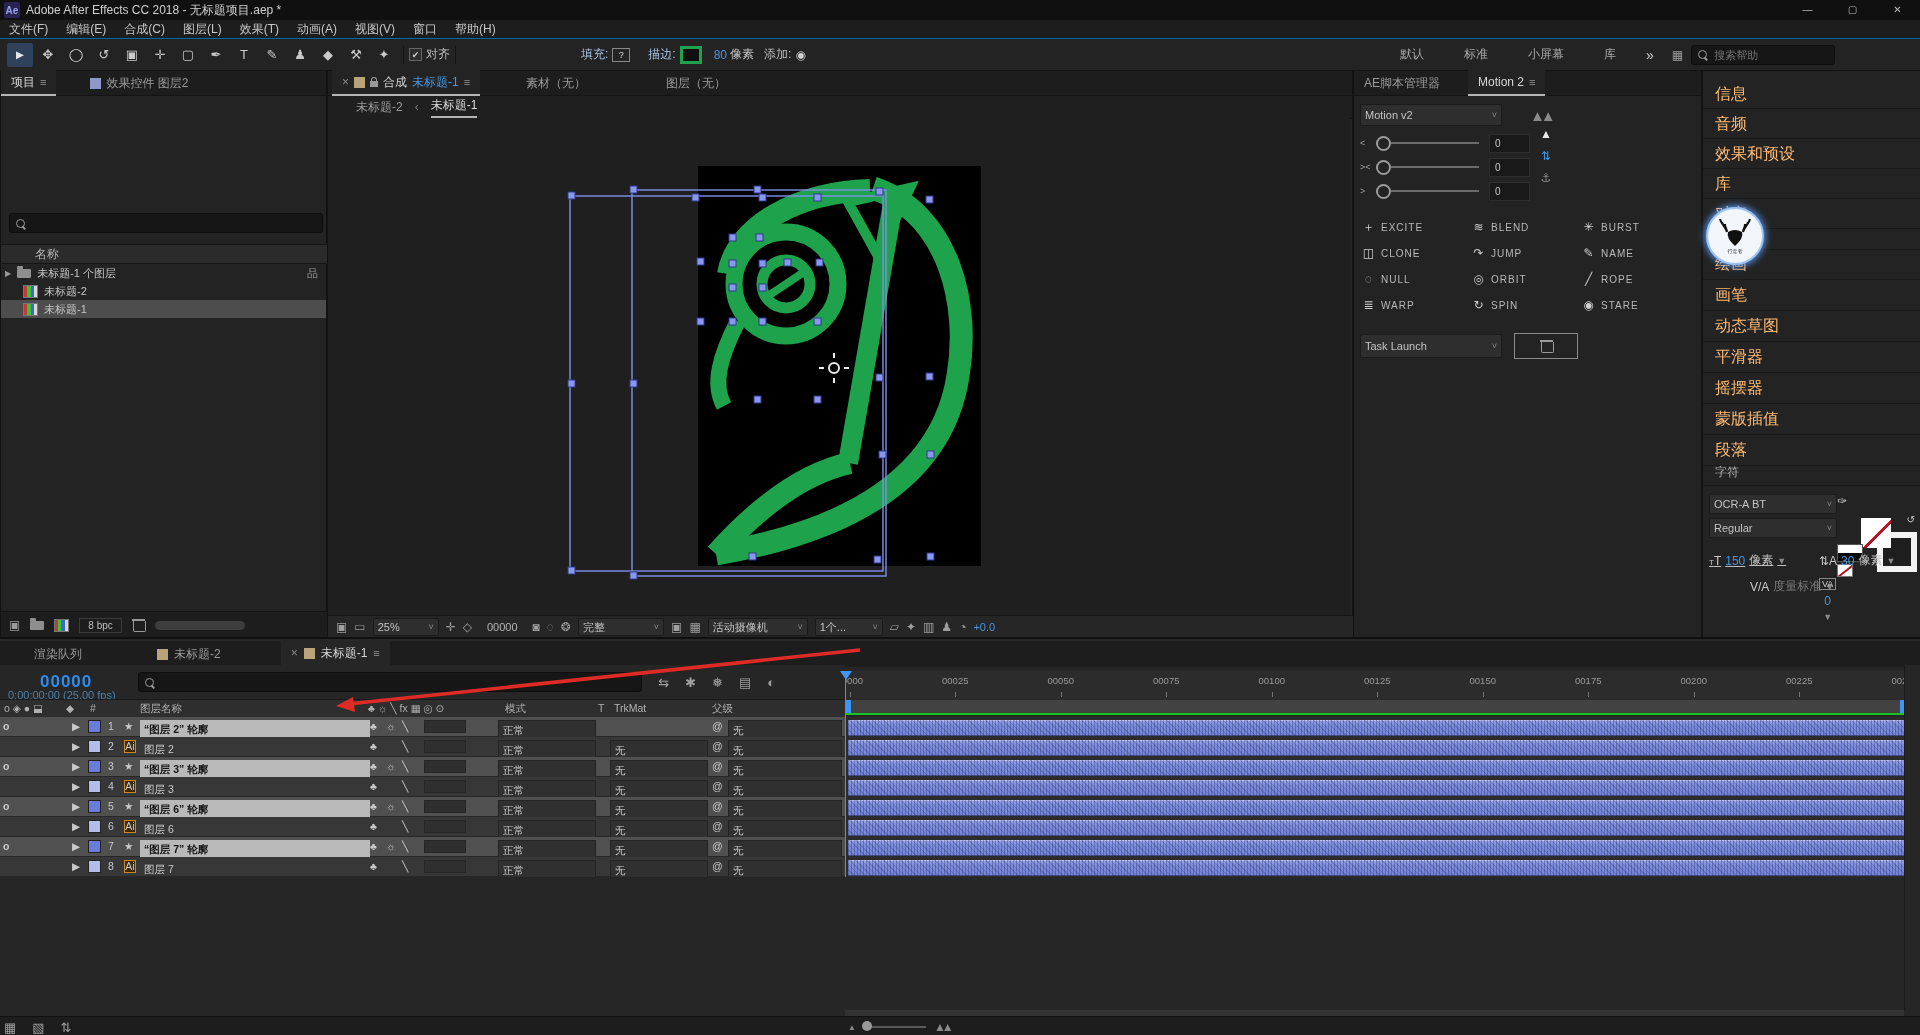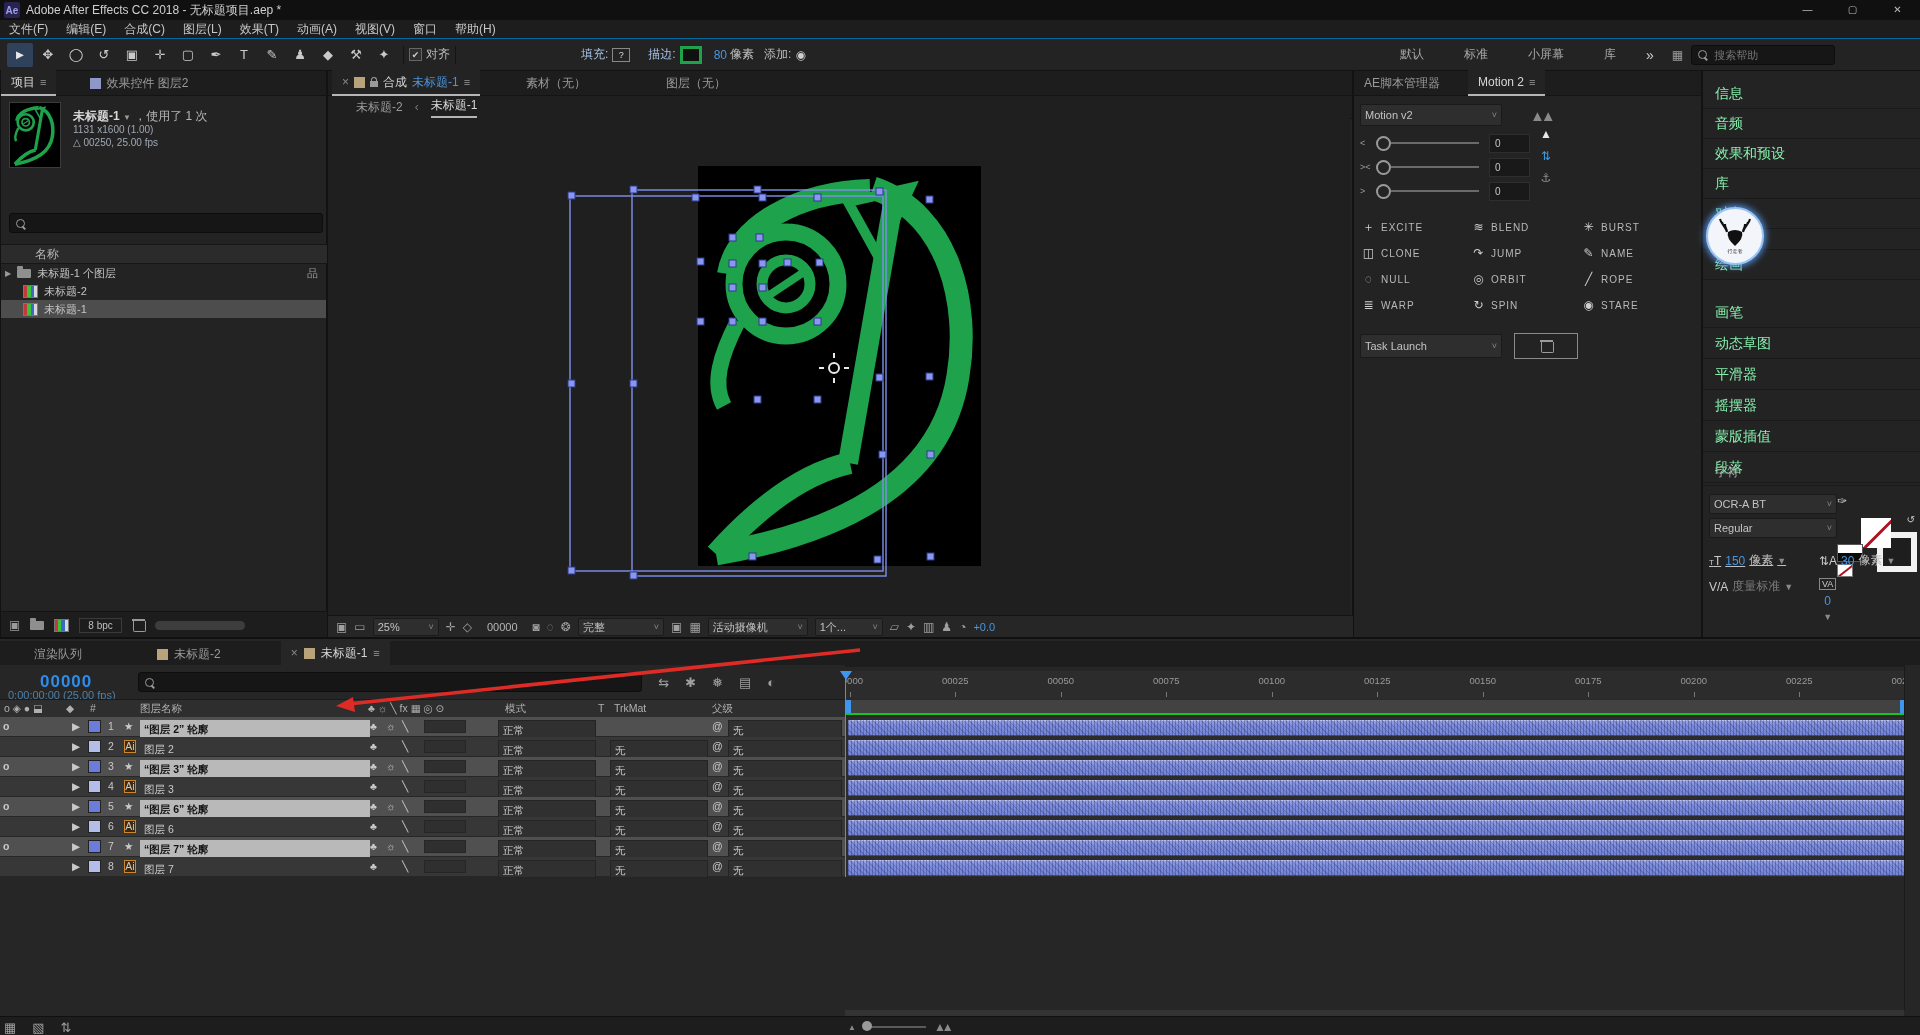--- a/index.html
+++ b/index.html
@@ -69,21 +69,21 @@
   #motion{left:1353px;top:70px;width:347px;height:567px;}
   #motion .mrow{position:absolute;display:flex;align-items:center;}
   .knob{width:11px;height:11px;border:2px solid #9a9a9a;border-radius:50%;}
   .track{height:2px;background:#6a6a6a;}
   .valbox{width:34px;height:17px;background:#191919;border:1px solid #2e2e2e;color:#c5c5c5;font-size:10px;display:flex;align-items:center;padding-left:5px;}
   .mbtn{position:absolute;width:100px;height:20px;display:flex;align-items:center;gap:5px;color:#b9b9b9;font-size:10px;letter-spacing:1px;}
   .mbtn .mi{color:#cfcfcf;font-size:12px;width:14px;text-align:center;}
   .mtn{color:#8a8a8a;font-size:15px;letter-spacing:-4px;}
   
   #dock{left:1702px;top:70px;width:218px;height:567px;}
-  .dockrow{height:29px;line-height:29px;padding-left:12px;color:#86efac;font-size:14px;border-bottom:1px solid #1a1a1a;}
+  .dockrow{height:29px;line-height:29px;padding-left:12px;color:#fdba74;font-size:16px;border-bottom:1px solid #1a1a1a;}
   #badge{position:absolute;left:3px;top:136px;width:54px;height:54px;border-radius:50%;background:#f2f6fa;
      border:2px solid #9cc4f2;box-shadow:0 0 6px 2px rgba(90,160,255,.8);display:flex;align-items:center;justify-content:center;z-index:5;}
   #charpanel{position:absolute;left:0;top:388px;width:100%;}
   #charpanel .hdr{height:26px;line-height:26px;padding-left:12px;color:#b2b2b2;display:flex;justify-content:space-between;padding-right:10px;border-bottom:1px solid #1a1a1a;flex-direction:column;}
   .cdd{position:absolute;height:18px;width:118px;}
   .blue{color:#4c95dc;}
   .dim{color:#7a7a7a;}
   .carbtn{font-size:9px;color:#8a8a8a;}
   #swatches{position:absolute;left:158px;top:32px;width:52px;height:46px;}
   #swatches .back{position:absolute;left:16px;top:14px;width:28px;height:28px;background:#1e1e1e;border:6px solid #f2f2f2;}
@@ -247,32 +247,20 @@
   <div class="ptabs">
     <div class="ptab on">
       <span>项目</span>
         <span class="burger">≡</span>
     </div>
     <div class="ptab" style="margin-left:24px;">
       <span class="lavsq"></span>
       <span>效果控件 图层2</span>
     </div>
   </div>
-  <div id="projpreview">
-    <div class="thumb">
-      <svg width="48" height="62" viewBox="0 0 283 400" style="margin-top:1px;">
-          <use href="#logo"></use>
-        </svg>
-    </div>
-    <div class="nm"><span>未标题-1</span>
-      <span style="font-size:8px;color:#9a9a9a;">▼</span>
-      <span style="font-weight:normal;color:#b5b5b5;">，使用了 1 次</span></div>
-    <div class="meta" style="top:28px;">1131 x1600 (1.00)</div>
-    <div class="meta" style="top:41px;">△ 00250, 25.00 fps</div>
-  </div>
   <div id="projsearch" class="srch">
     <span class="mag"></span>
     <input style="">
   </div>
   <div id="projlist-h"><span>名称</span></div>
   <div class="prow" style="top:193px;">
     <span style="color:#9a9a9a;font-size:8px;margin-left:4px;">▶</span>
     <span class="folderico"></span>
     <span>未标题-1 个图层</span>
     <span style="position:absolute;right:8px;color:#9a9a9a;">品</span>
@@ -530,21 +518,21 @@
   <div class="dockrow">信息</div>
       <div class="dockrow">音频</div>
       <div class="dockrow">效果和预设</div>
       <div class="dockrow">库</div>
       <div class="dockrow">对齐</div>
     </div>
   <div style="position:absolute;left:0;top:153px;width:100%;height:25px;border-bottom:1px solid #1a1a1a;"></div>
   <div style="position:absolute;left:0;top:178px;width:100%;">
 
   <div class="dockrow" style="height:30px;line-height:30px;">绘画</div>
-      <div class="dockrow" style="height:30px;line-height:30px;margin-top:17px;">画笔</div>
+      <div class="dockrow" style="height:30px;line-height:30px;">画笔</div>
       <div class="dockrow" style="height:30px;line-height:30px;">动态草图</div>
       <div class="dockrow" style="height:30px;line-height:30px;">平滑器</div>
       <div class="dockrow" style="height:30px;line-height:30px;">摇摆器</div>
       <div class="dockrow" style="height:30px;line-height:30px;">蒙版插值</div>
       <div class="dockrow" style="height:30px;line-height:30px;">段落</div>
     </div>
   <div id="badge">
     <svg width="40" height="40" viewBox="0 0 40 40">
       <g stroke="#101010" stroke-width="2" fill="none">
         <path d="M12 16 C10 10 6 8 5 3 M12 16 C11 11 8 11 7 6 M12 16 C12 12 10 13 10 8"></path>
@@ -582,21 +570,21 @@
         <span>像素</span>
         <span class="carbtn">▼</span>
       </div>
       <div style="position:absolute;left:116px;top:66px;display:flex;align-items:center;gap:4px;">
         <span style="color:#c9c9c9;">⇅A</span>
         <span class="blue">30</span>
         <span>像素</span>
         <span class="carbtn">▼</span>
       </div>
       <div style="position:absolute;left:6px;top:92px;display:flex;align-items:center;gap:4px;">
-        <span style="color:#c9c9c9;">V/A</span>
+        <span style="color:#c9c9c9;margin-left:41px;">V/A</span>
         <span class="dim">度量标准</span>
         <span class="carbtn">▼</span>
       </div>
       <div style="position:absolute;left:116px;top:92px;display:flex;align-items:center;gap:4px;flex-direction:column;">
         <span style="color:#c9c9c9;border:1px solid #888;font-size:9px;padding:0 2px;">VA</span>
         <span class="blue">0</span>
         <span class="carbtn">▼</span>
       </div>
     </div>
   </div>

